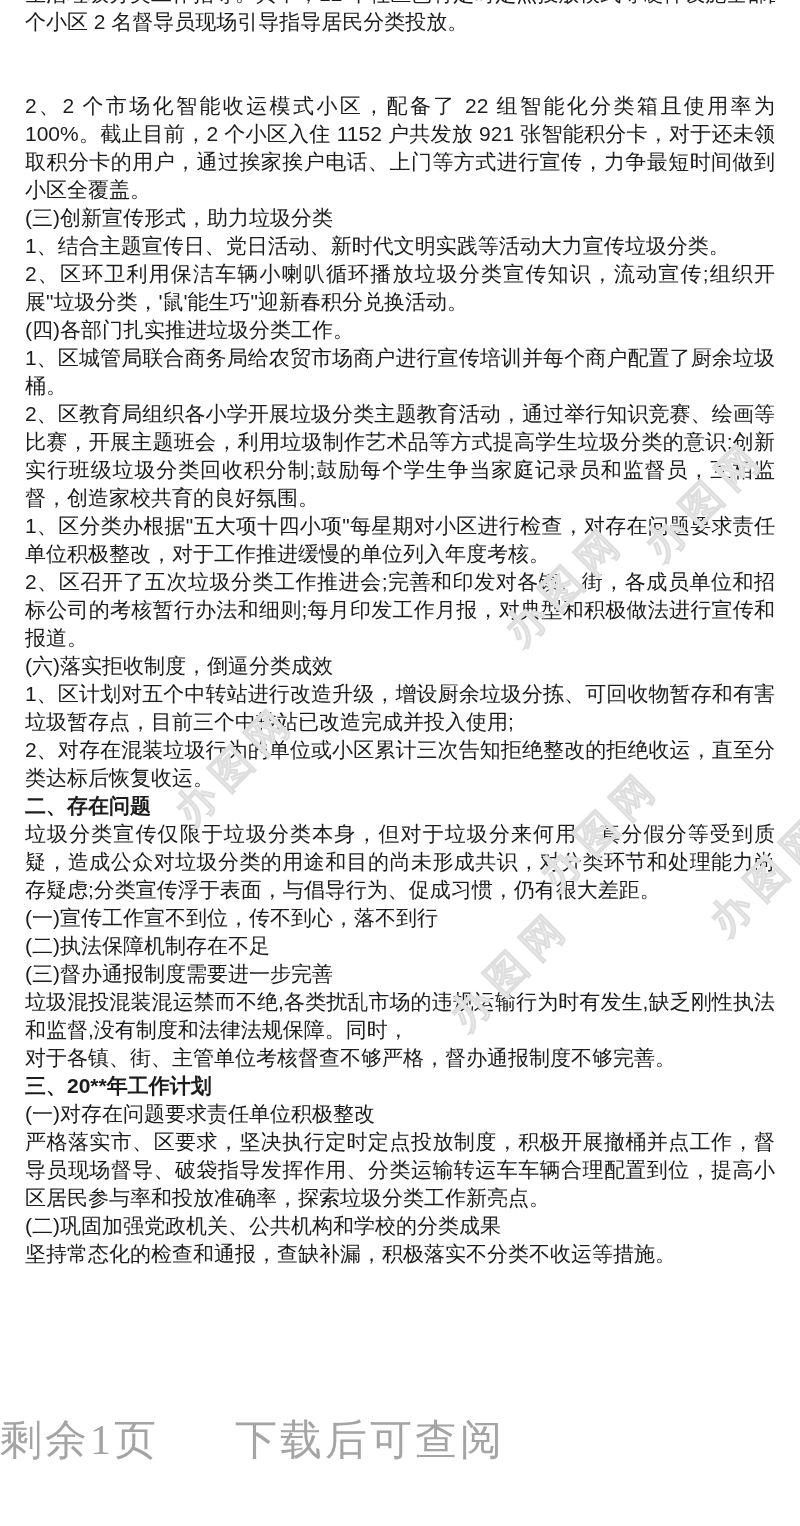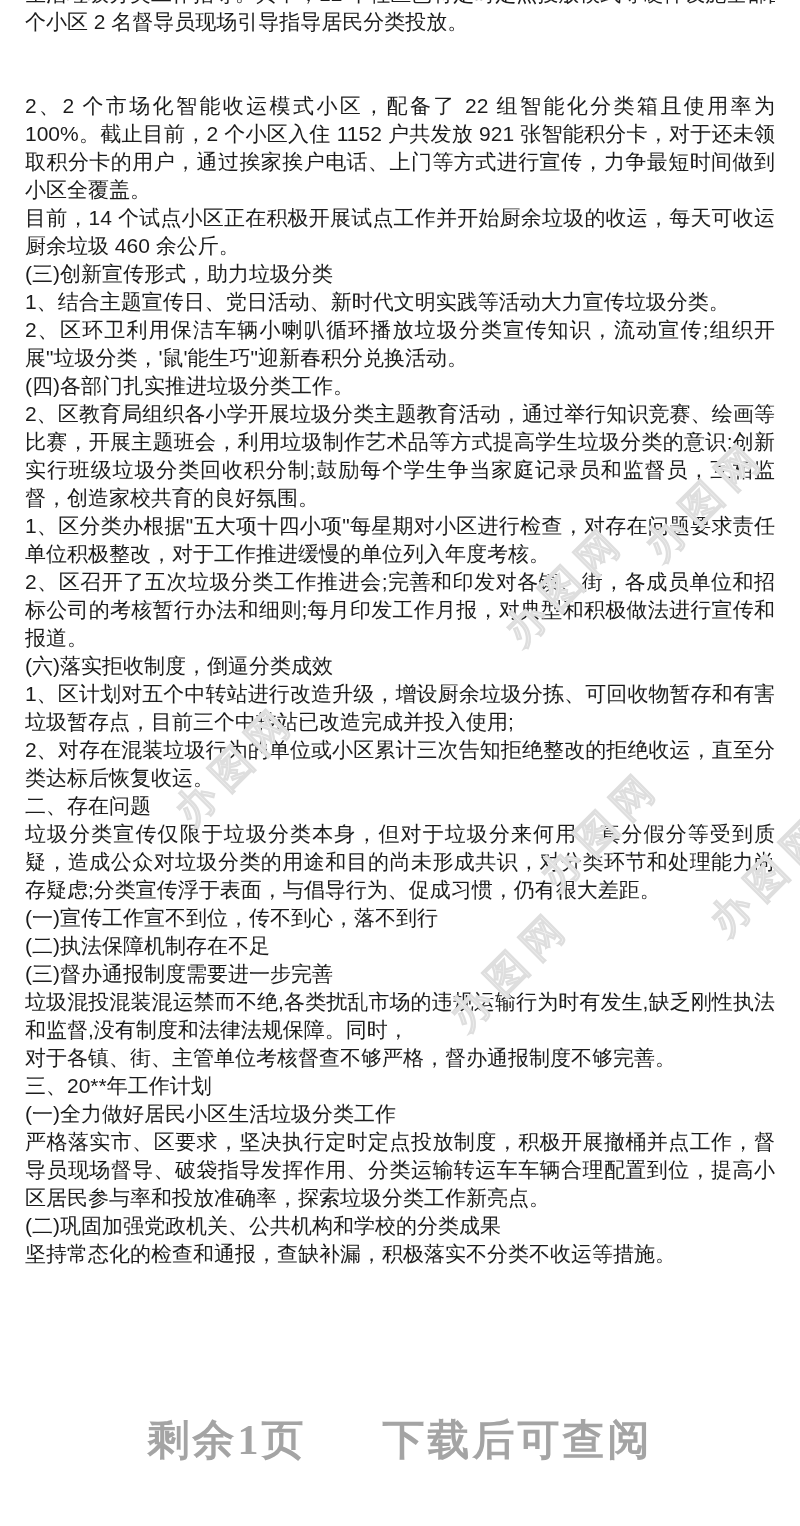--- a/index.html
+++ b/index.html
@@ -22,21 +22,21 @@
     text-align: justify;
     z-index: 1;
   }
   .clipped-line {
     white-space: nowrap;
     overflow: hidden;
     width: 100%;
   }
   .para { margin: 0; }
   .para.gap-after { margin-bottom: 56px; }
-  .para.bold { font-weight: normal; }
+  .para.bold { font-weight: bold; }
   .watermark-layer {
     position: absolute;
     inset: 0;
     z-index: 2;
     pointer-events: none;
   }
   .wm {
     position: absolute;
     transform: translate(-50%, -50%) rotate(-45deg);
     font-size: 40px;
@@ -44,63 +44,62 @@
     white-space: nowrap;
     color: #f2f2f2;
     -webkit-text-stroke: 1px #dedede;
     font-weight: bold;
   }
   .footer {
     position: absolute;
     left: 0;
     right: 0;
     top: 1412px;
-    text-align: center;
     color: #a4a4a4;
     font-size: 42px;
-    font-weight: bold;
+    font-weight: normal;
     font-family: "Liberation Serif", serif;
     z-index: 3;
     letter-spacing: 3px;
   }
   .footer .phrase-gap {
     display: inline-block;
     width: 76px;
   }
 </style>
 </head>
 <body>
 
 <div class="page">
 
   <div class="content">
     <div class="clipped-line">生活垃圾分类工作指导。其中，12 个社区已将定时定点投放模式等硬件设施全部配置到位。每</div>
     <div id="paragraphs">
         <p class="para gap-after">个小区 2 名督导员现场引导指导居民分类投放。</p>
         <p class="para">2、2 个市场化智能收运模式小区，配备了 22 组智能化分类箱且使用率为 100%。截止目前，2 个小区入住 1152 户共发放 921 张智能积分卡，对于还未领取积分卡的用户，通过挨家挨户电话、上门等方式进行宣传，力争最短时间做到小区全覆盖。</p>
-        <p class="para">目前，14 个试点小区正在积极开展试点工作并开始厨余垃圾的收运，每天可收运厨余垃圾 460 余公斤。</p>
         <p class="para">(三)创新宣传形式，助力垃圾分类</p>
         <p class="para">1、结合主题宣传日、党日活动、新时代文明实践等活动大力宣传垃圾分类。</p>
         <p class="para">2、区环卫利用保洁车辆小喇叭循环播放垃圾分类宣传知识，流动宣传;组织开展"垃圾分类，'鼠'能生巧"迎新春积分兑换活动。</p>
         <p class="para">(四)各部门扎实推进垃圾分类工作。</p>
+        <p class="para">1、区城管局联合商务局给农贸市场商户进行宣传培训并每个商户配置了厨余垃圾桶。</p>
         <p class="para">2、区教育局组织各小学开展垃圾分类主题教育活动，通过举行知识竞赛、绘画等比赛，开展主题班会，利用垃圾制作艺术品等方式提高学生垃圾分类的意识;创新实行班级垃圾分类回收积分制;鼓励每个学生争当家庭记录员和监督员，互相监督，创造家校共育的良好氛围。</p>
         <p class="para">1、区分类办根据"五大项十四小项"每星期对小区进行检查，对存在问题要求责任单位积极整改，对于工作推进缓慢的单位列入年度考核。</p>
         <p class="para">2、区召开了五次垃圾分类工作推进会;完善和印发对各镇、街，各成员单位和招标公司的考核暂行办法和细则;每月印发工作月报，对典型和积极做法进行宣传和报道。</p>
         <p class="para">(六)落实拒收制度，倒逼分类成效</p>
         <p class="para">1、区计划对五个中转站进行改造升级，增设厨余垃圾分拣、可回收物暂存和有害垃圾暂存点，目前三个中转站已改造完成并投入使用;</p>
         <p class="para">2、对存在混装垃圾行为的单位或小区累计三次告知拒绝整改的拒绝收运，直至分类达标后恢复收运。</p>
         <p class="para bold">二、存在问题</p>
         <p class="para">垃圾分类宣传仅限于垃圾分类本身，但对于垃圾分来何用、真分假分等受到质疑，造成公众对垃圾分类的用途和目的尚未形成共识，对分类环节和处理能力尚存疑虑;分类宣传浮于表面，与倡导行为、促成习惯，仍有很大差距。</p>
         <p class="para">(一)宣传工作宣不到位，传不到心，落不到行</p>
         <p class="para">(二)执法保障机制存在不足</p>
         <p class="para">(三)督办通报制度需要进一步完善</p>
         <p class="para">垃圾混投混装混运禁而不绝,各类扰乱市场的违规运输行为时有发生,缺乏刚性执法和监督,没有制度和法律法规保障。同时，</p>
         <p class="para">对于各镇、街、主管单位考核督查不够严格，督办通报制度不够完善。</p>
         <p class="para bold">三、20**年工作计划</p>
-        <p class="para">(一)全力做好居民小区生活垃圾分类工作</p>
+        <p class="para">(一)对存在问题要求责任单位积极整改</p>
         <p class="para">严格落实市、区要求，坚决执行定时定点投放制度，积极开展撤桶并点工作，督导员现场督导、破袋指导发挥作用、分类运输转运车车辆合理配置到位，提高小区居民参与率和投放准确率，探索垃圾分类工作新亮点。</p>
         <p class="para">(二)巩固加强党政机关、公共机构和学校的分类成果</p>
         <p class="para">坚持常态化的检查和通报，查缺补漏，积极落实不分类不收运等措施。</p>
       </div>
   </div>
 
   <div class="watermark-layer">
     <span class="wm" style="left:565px; top:585px;">办图网</span>
     <span class="wm" style="left:705px; top:500px;">办图网</span>
     <span class="wm" style="left:235px; top:765px;">办图网</span>

